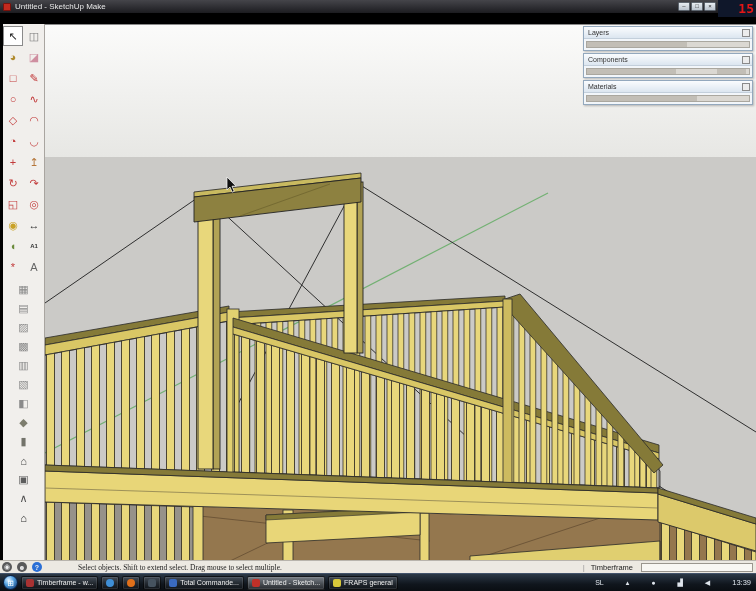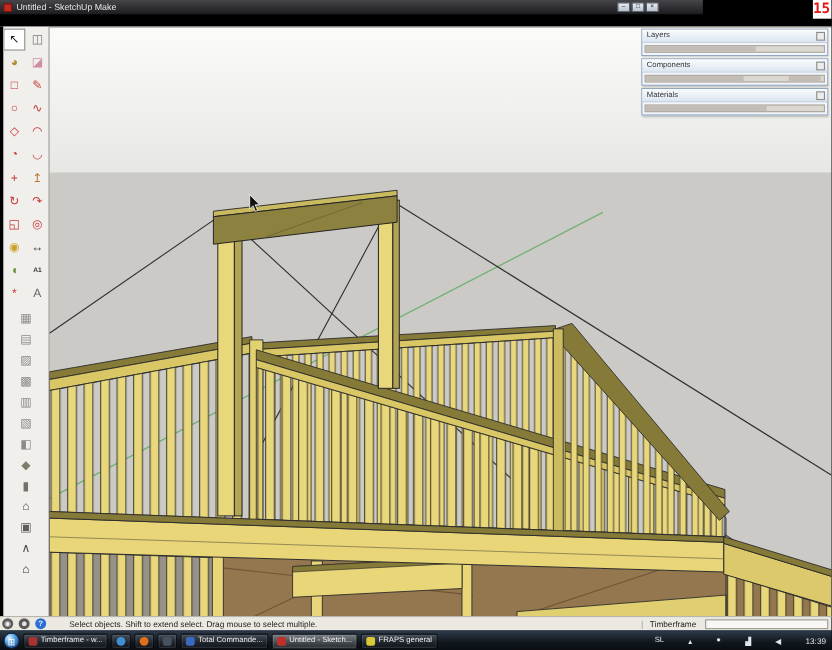--- a/index.html
+++ b/index.html
@@ -1,33 +1,33 @@
 <!DOCTYPE html>
 <html><head>
 <meta charset="utf-8">
 <style>
   * { box-sizing: border-box; margin: 0; padding: 0; }
   html,body { width:756px; height:591px; overflow:hidden; background:#000;
     font-family:"Liberation Sans", sans-serif; }
   #screen { position:relative; width:756px; height:591px; background:#000; }
 
   
-  #titlebar { position:absolute; top:0; left:0; width:639px; height:13px;
+  #titlebar { position:absolute; top:0; left:0; width:756px; height:13px;
     background:linear-gradient(#45454a,#1c1c20); display:flex; align-items:center;
     padding-left:3px; }
   #app-icon { width:8px; height:8px; background:#c22a1e; border:1px solid #7a120c;
     border-radius:1px; flex:none; }
   #title-text { color:#e8e8e8; font-size:8px; margin-left:4px; white-space:nowrap; }
   #win-controls { position:absolute; right:40px; top:2px; display:flex; gap:1px; }
   .wbtn { width:12px; height:9px; background:linear-gradient(#e8edf2,#b9c2cc);
     border:1px solid #5d656e; border-radius:1px; color:#222; font-size:6px;
     line-height:7px; text-align:center; }
 
   
-  #recbox { position:absolute; top:0; right:0; width:17px; height:17px; background:#ffffff;
+  #recbox { position:absolute; top:0; right:0; width:38px; height:17px; background:#0f172a;
     color:#e51616; font-family:"DejaVu Sans Mono", monospace; font-weight:bold;
     font-size:13px; line-height:17px; text-align:right; padding-right:2px; z-index:60; }
 
   
   #menubar { position:absolute; top:13px; left:0; width:756px; height:11px;
     background:#e9e5de; border-bottom:1px solid #b3afa7; display:flex;
     align-items:center; padding-left:4px; }
   .mitem { font-size:7.5px; color:#151515; padding:0 5px; }
 
   
@@ -63,21 +63,21 @@
   .pthumb { position:absolute; top:0; left:0; height:100%; background:#c2beb6; }
 
   
   #statusbar { position:absolute; top:560px; left:0; width:756px; height:13px;
     background:#ece9e2; border-top:1px solid #b8b4ac; display:flex; align-items:center;
     padding-left:2px; }
   .sic { width:10px; height:10px; border-radius:50%; background:#5a5a5a; color:#eee;
     font-size:7px; display:flex; align-items:center; justify-content:center;
     margin-right:5px; flex:none; }
   .sic.help { background:#2a6fd6; font-weight:bold; }
-  #hint { font-size:7.5px; color:#222; margin-left:16px; white-space:nowrap; }
+  #hint { font-size:7.5px; color:#222; margin-left:31px; white-space:nowrap;font-family:Liberation Serif, serif; }
   #msep { margin-left:auto; color:#999; font-size:8px; }
   #mlabel { font-size:7.5px; color:#222; margin:0 8px 0 6px; }
   #mbox { width:112px; height:9px; background:#f8f7f3; border:1px solid #9a968e;
     margin-right:3px; font-size:7px; }
 
   
   #taskbar { position:absolute; top:573px; left:0; width:756px; height:18px;
     background:linear-gradient(#2c3947,#10161d 60%,#0a0e13);
     border-top:1px solid #43536a; display:flex; align-items:center; gap:3px;
     padding:0 3px; }

